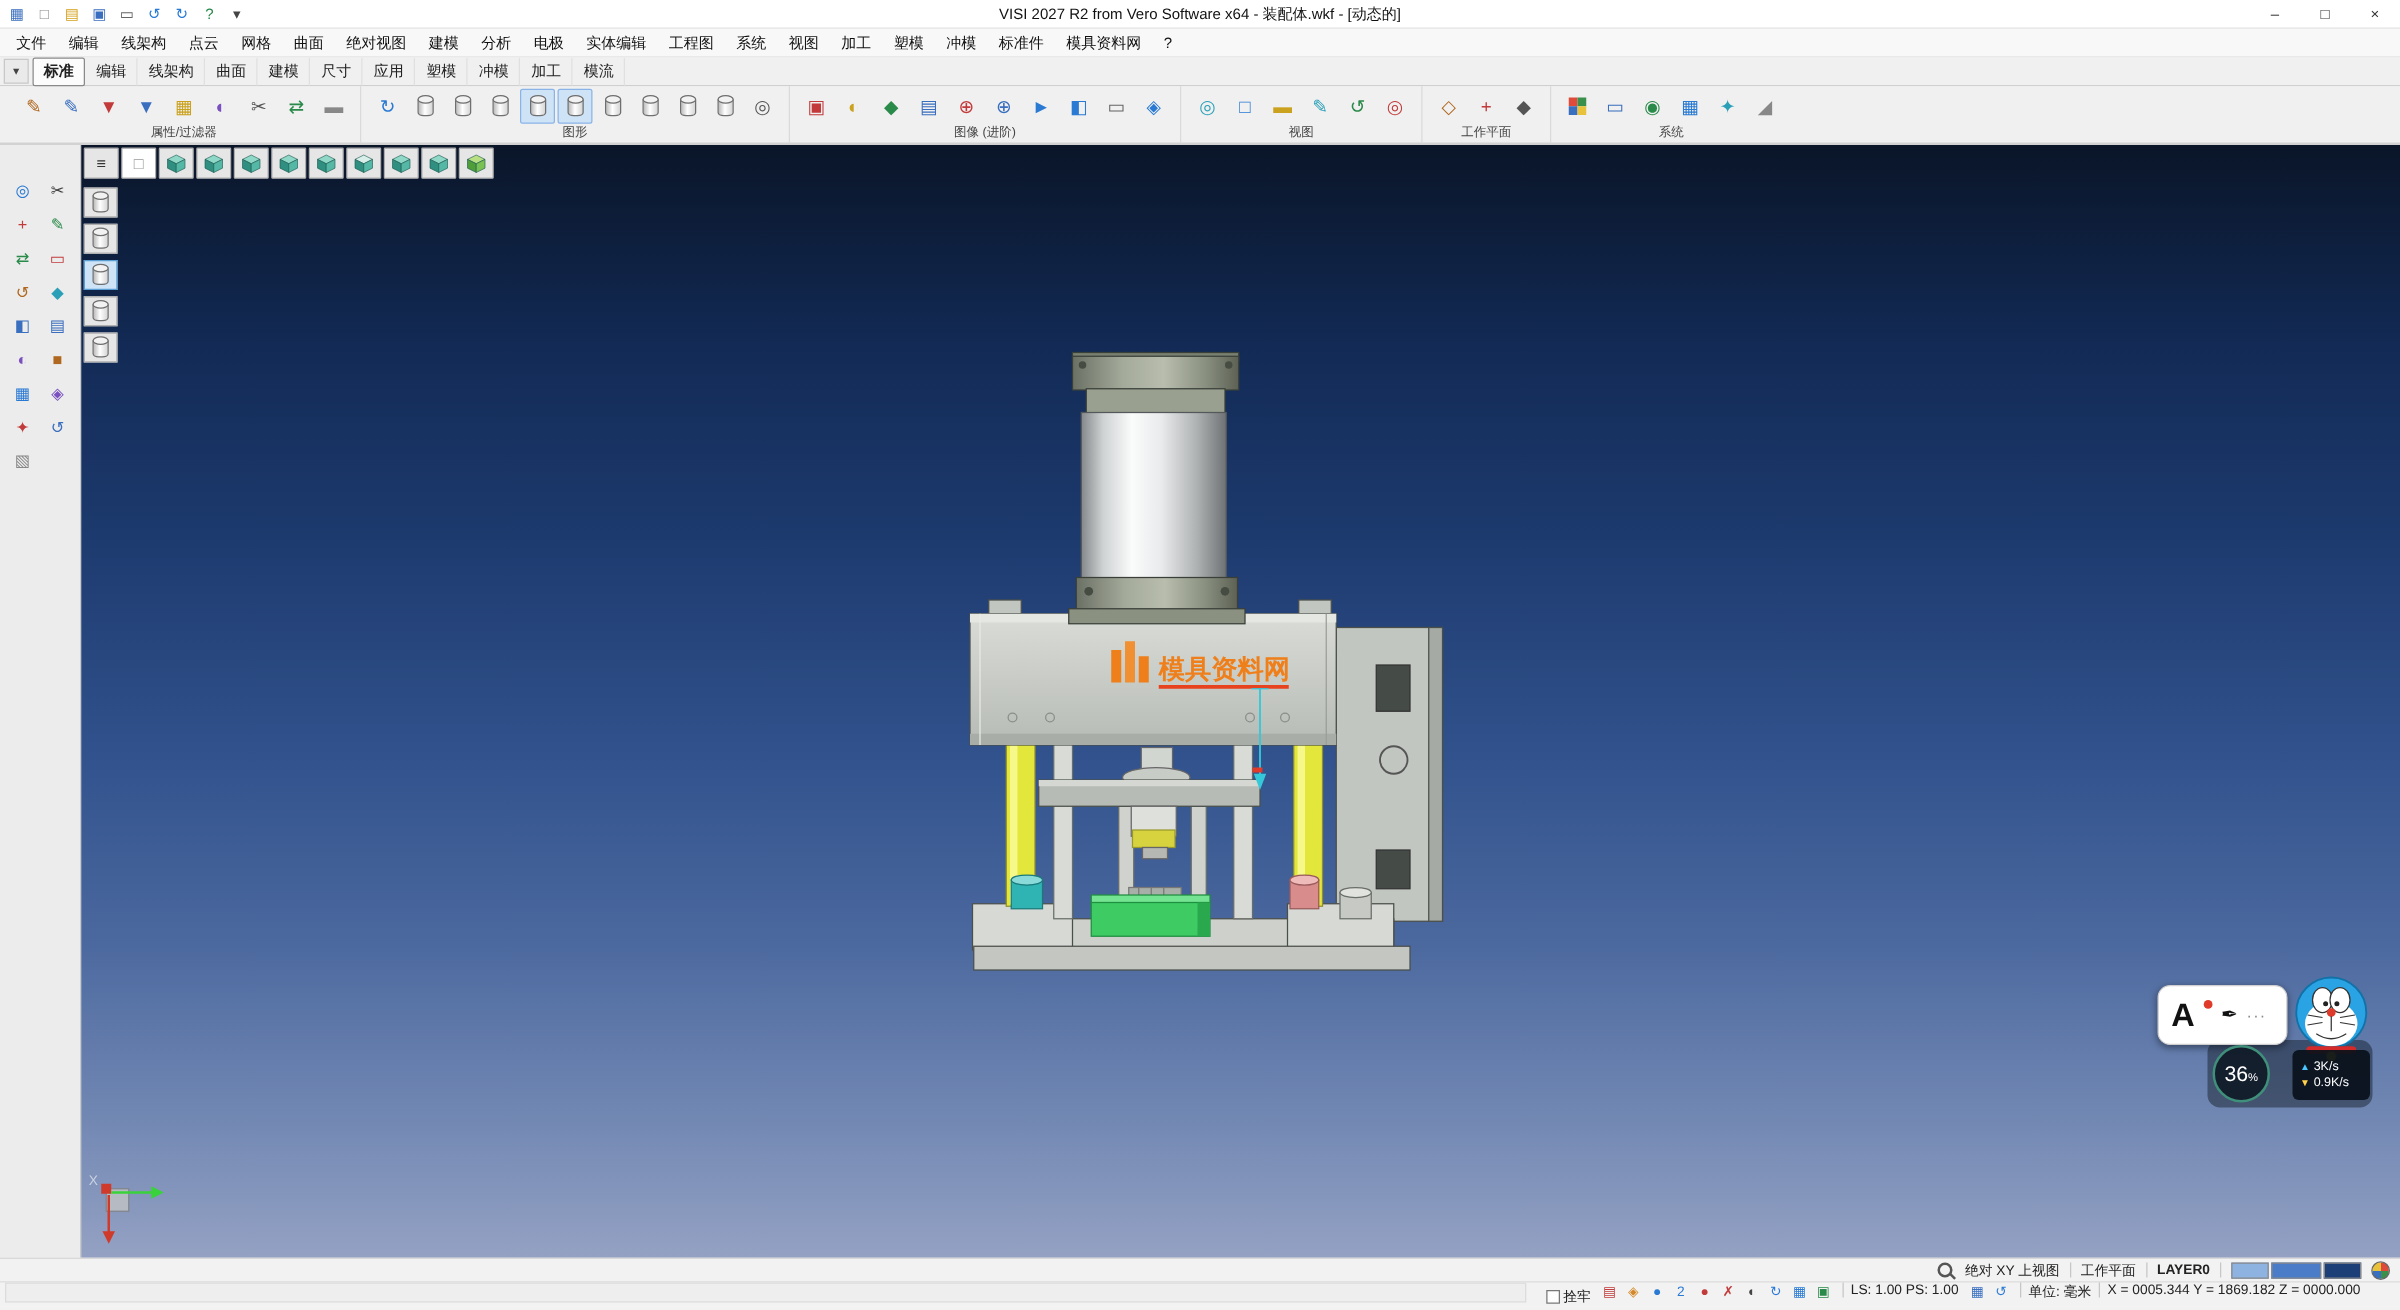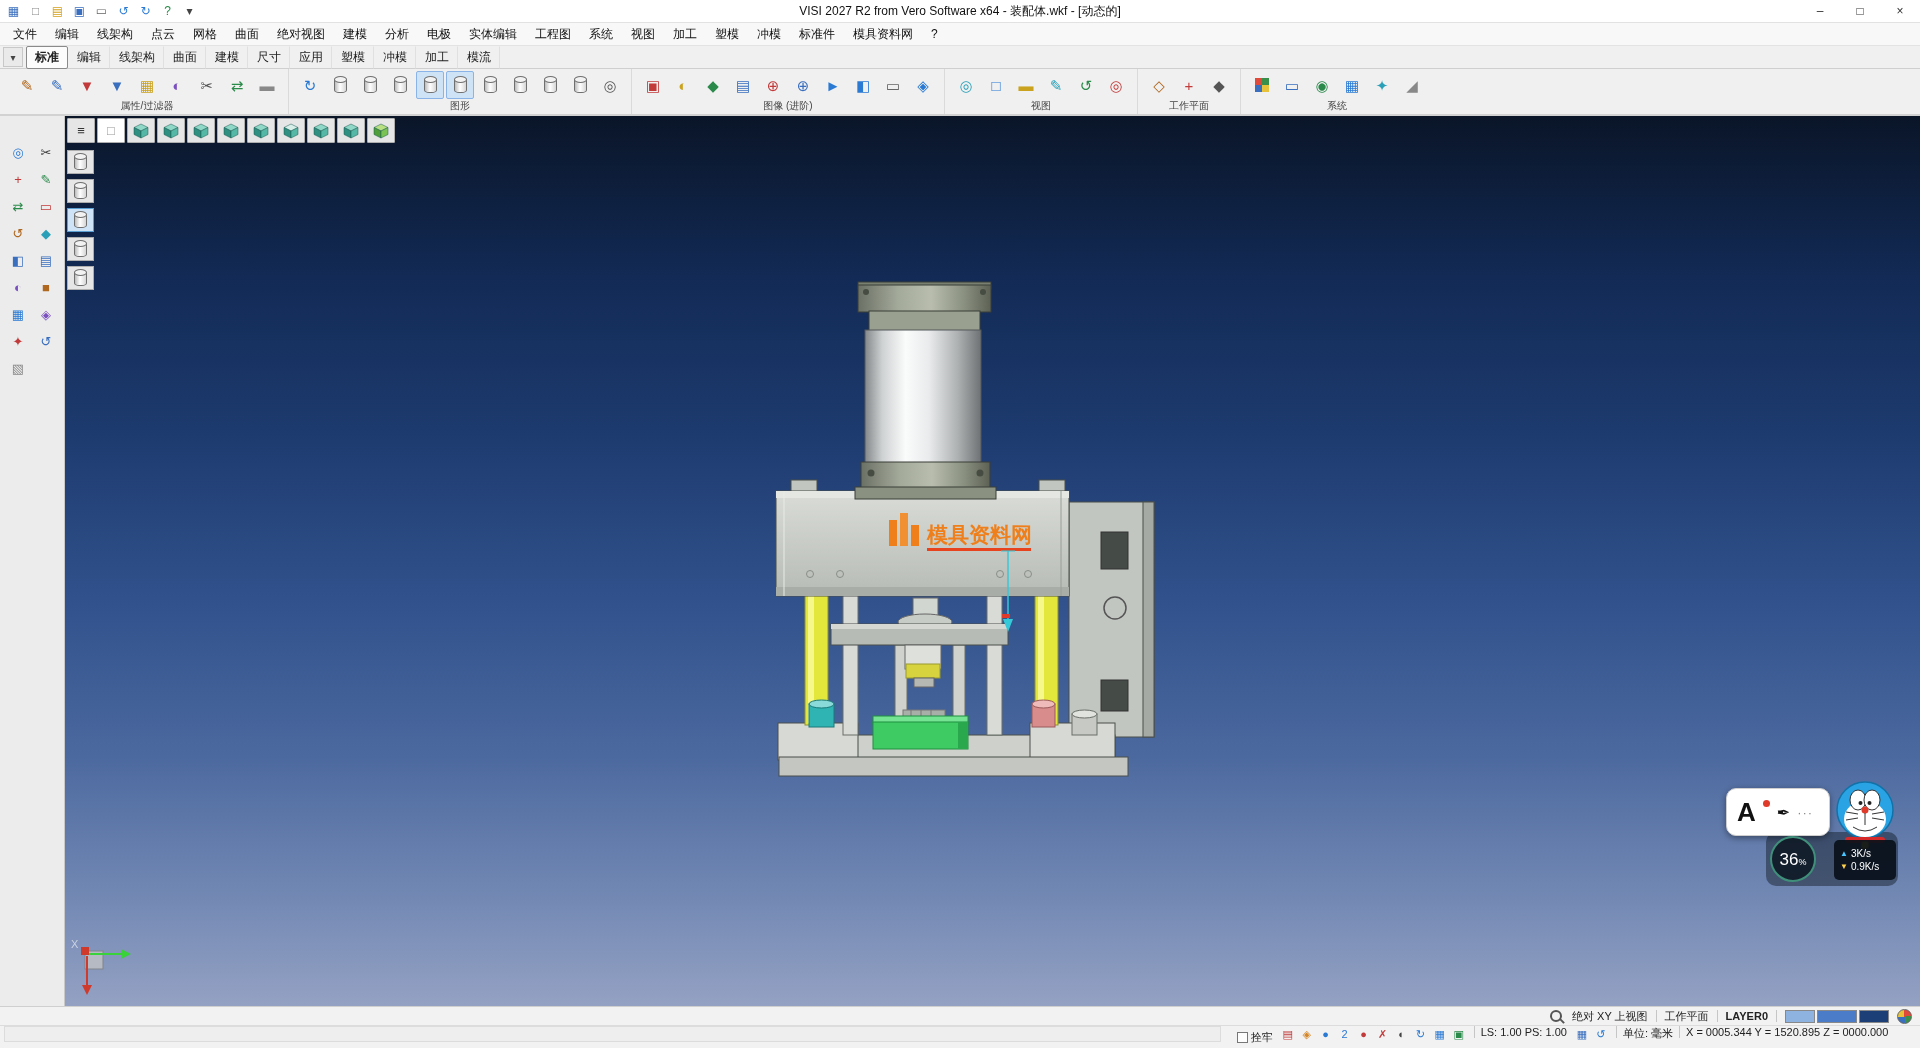--- a/index.html
+++ b/index.html
@@ -703,14 +703,14 @@
       <div class="sicon">
         <span class="g" style="color: rgb(58, 111, 191);">▦</span>
       </div>
       <div class="sicon">
         <span class="g" style="color: rgb(42, 122, 212);">↺</span>
       </div>
     </span>
   <span class="sep"></span>
   <span>单位: 毫米</span>
   <span class="sep"></span>
-  <span style="min-width:230px">X = 0005.344 Y = 1520.895 Z = 0000.000</span>
+  <span style="min-width:230px">X = 0005.344 Y = 1869.182 Z = 0000.000</span>
 </div>
 
 </body></html>

